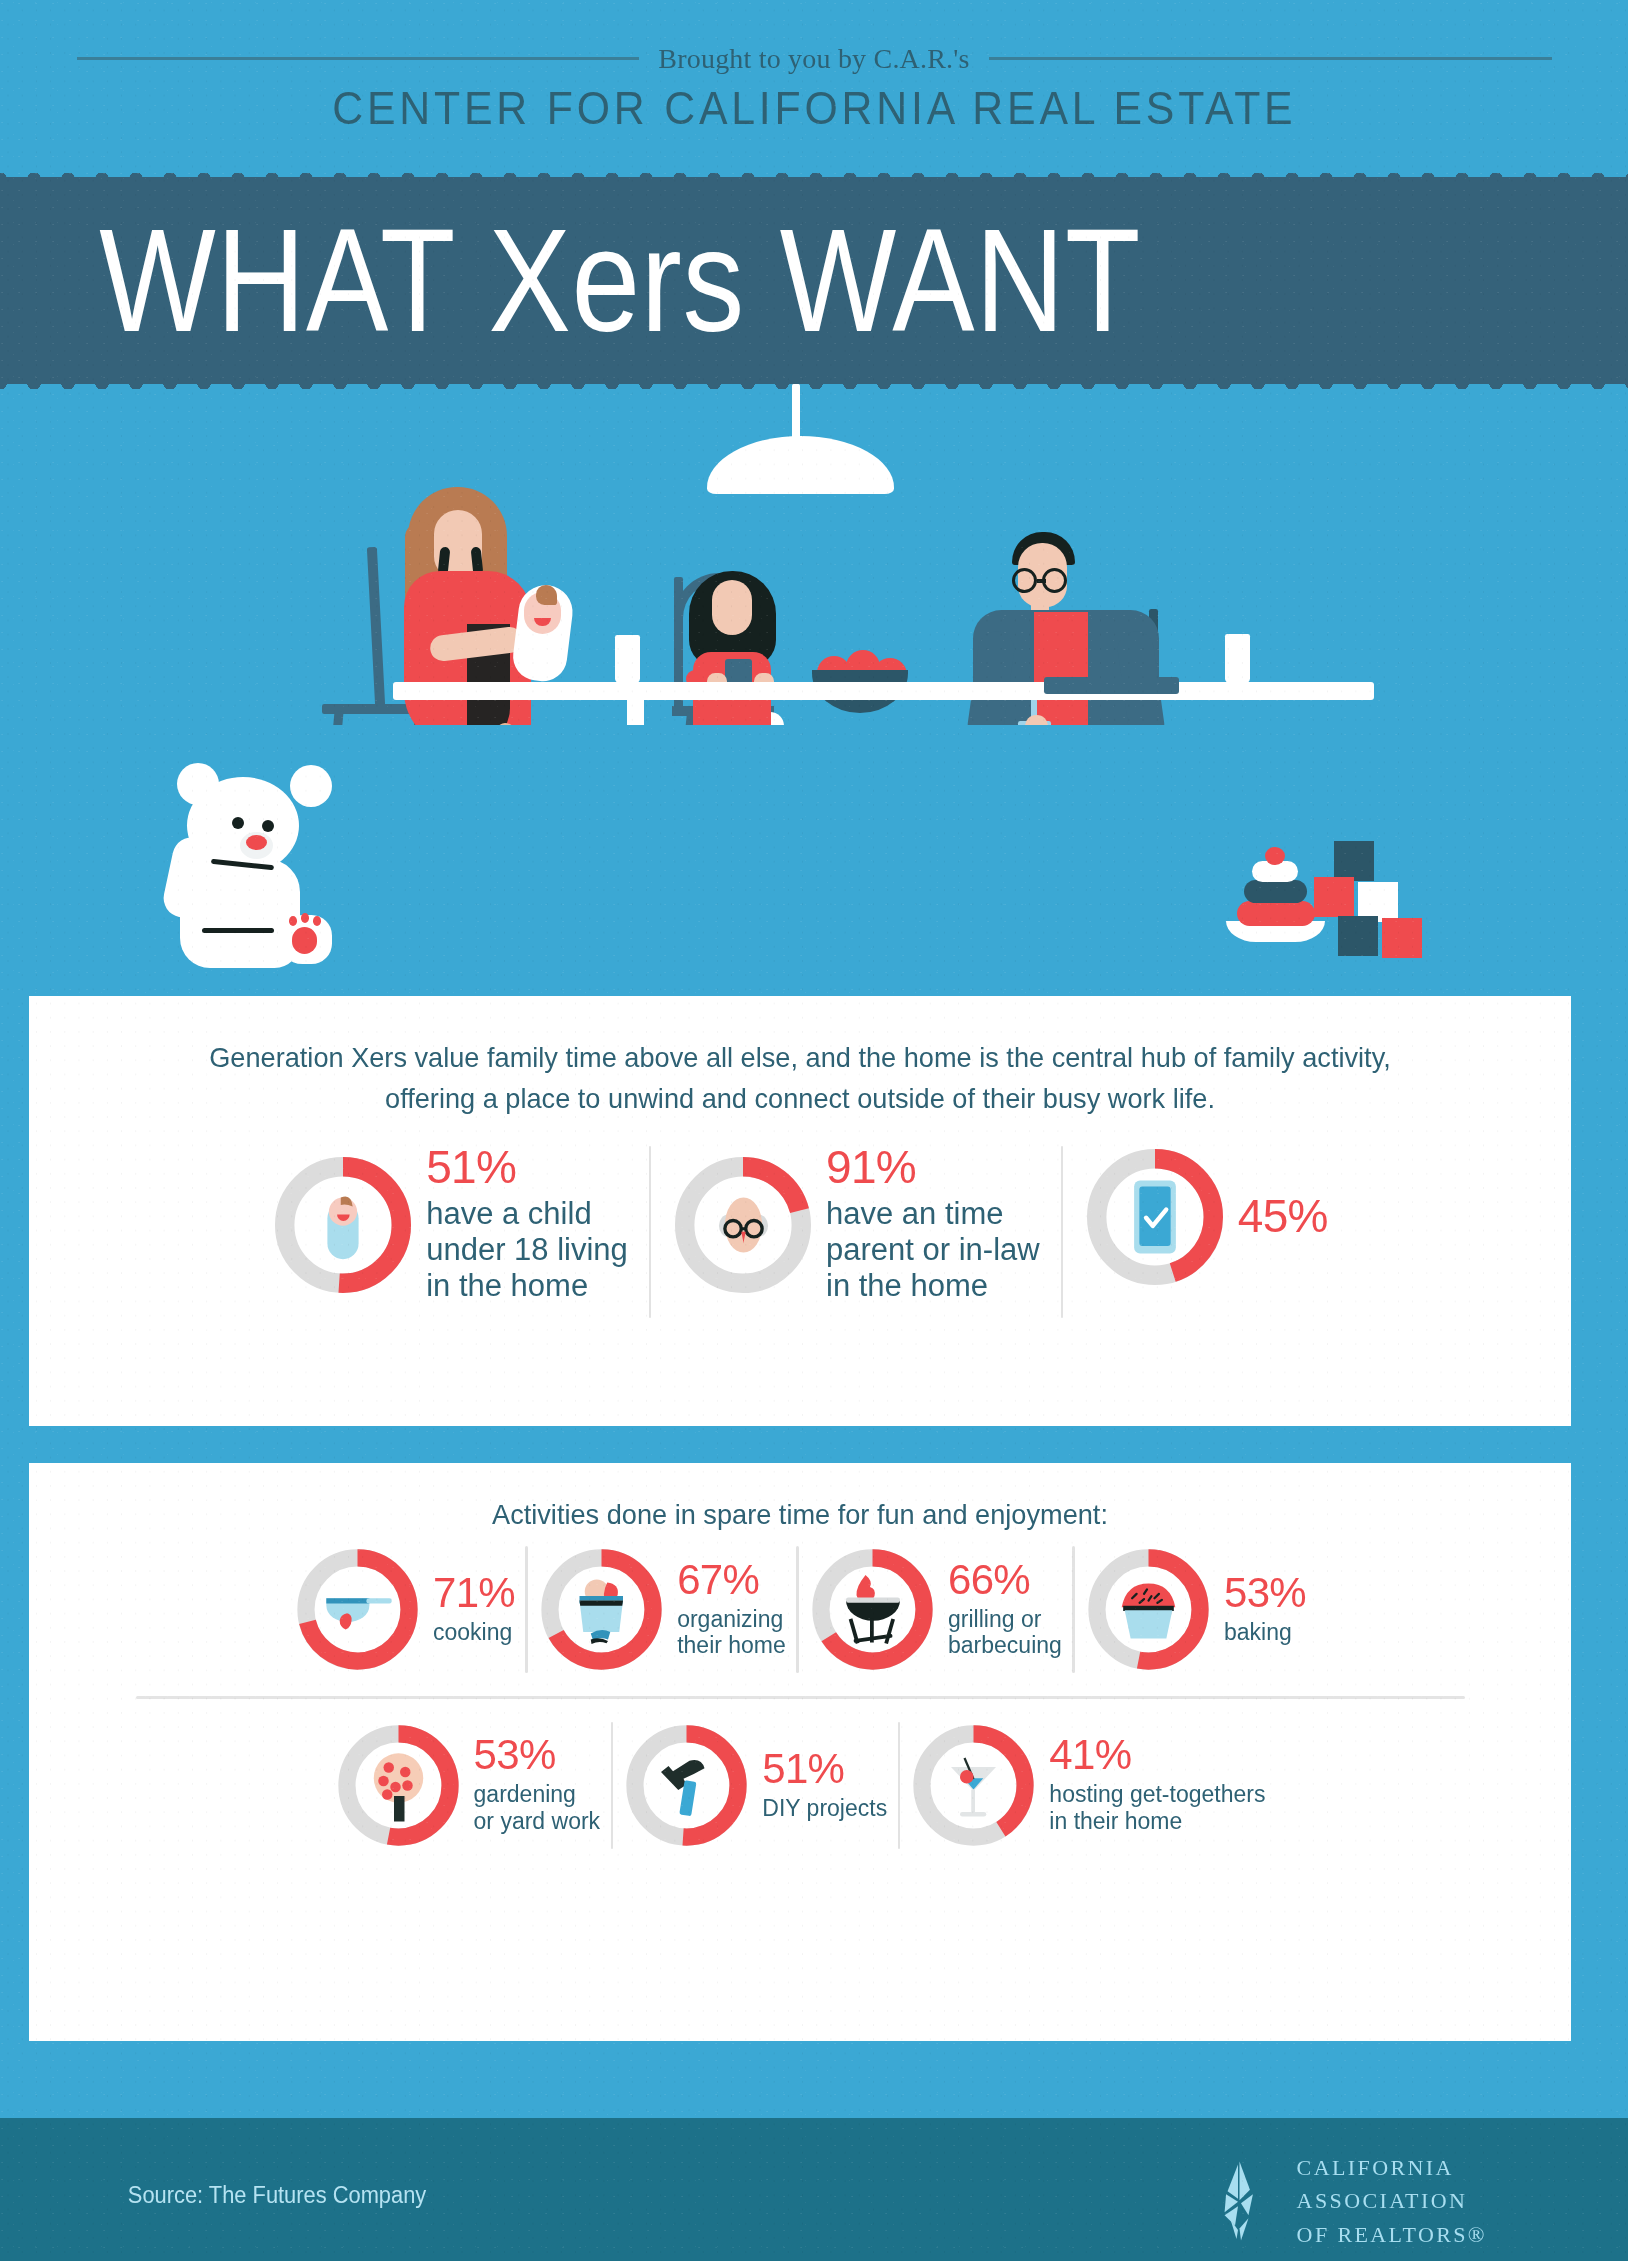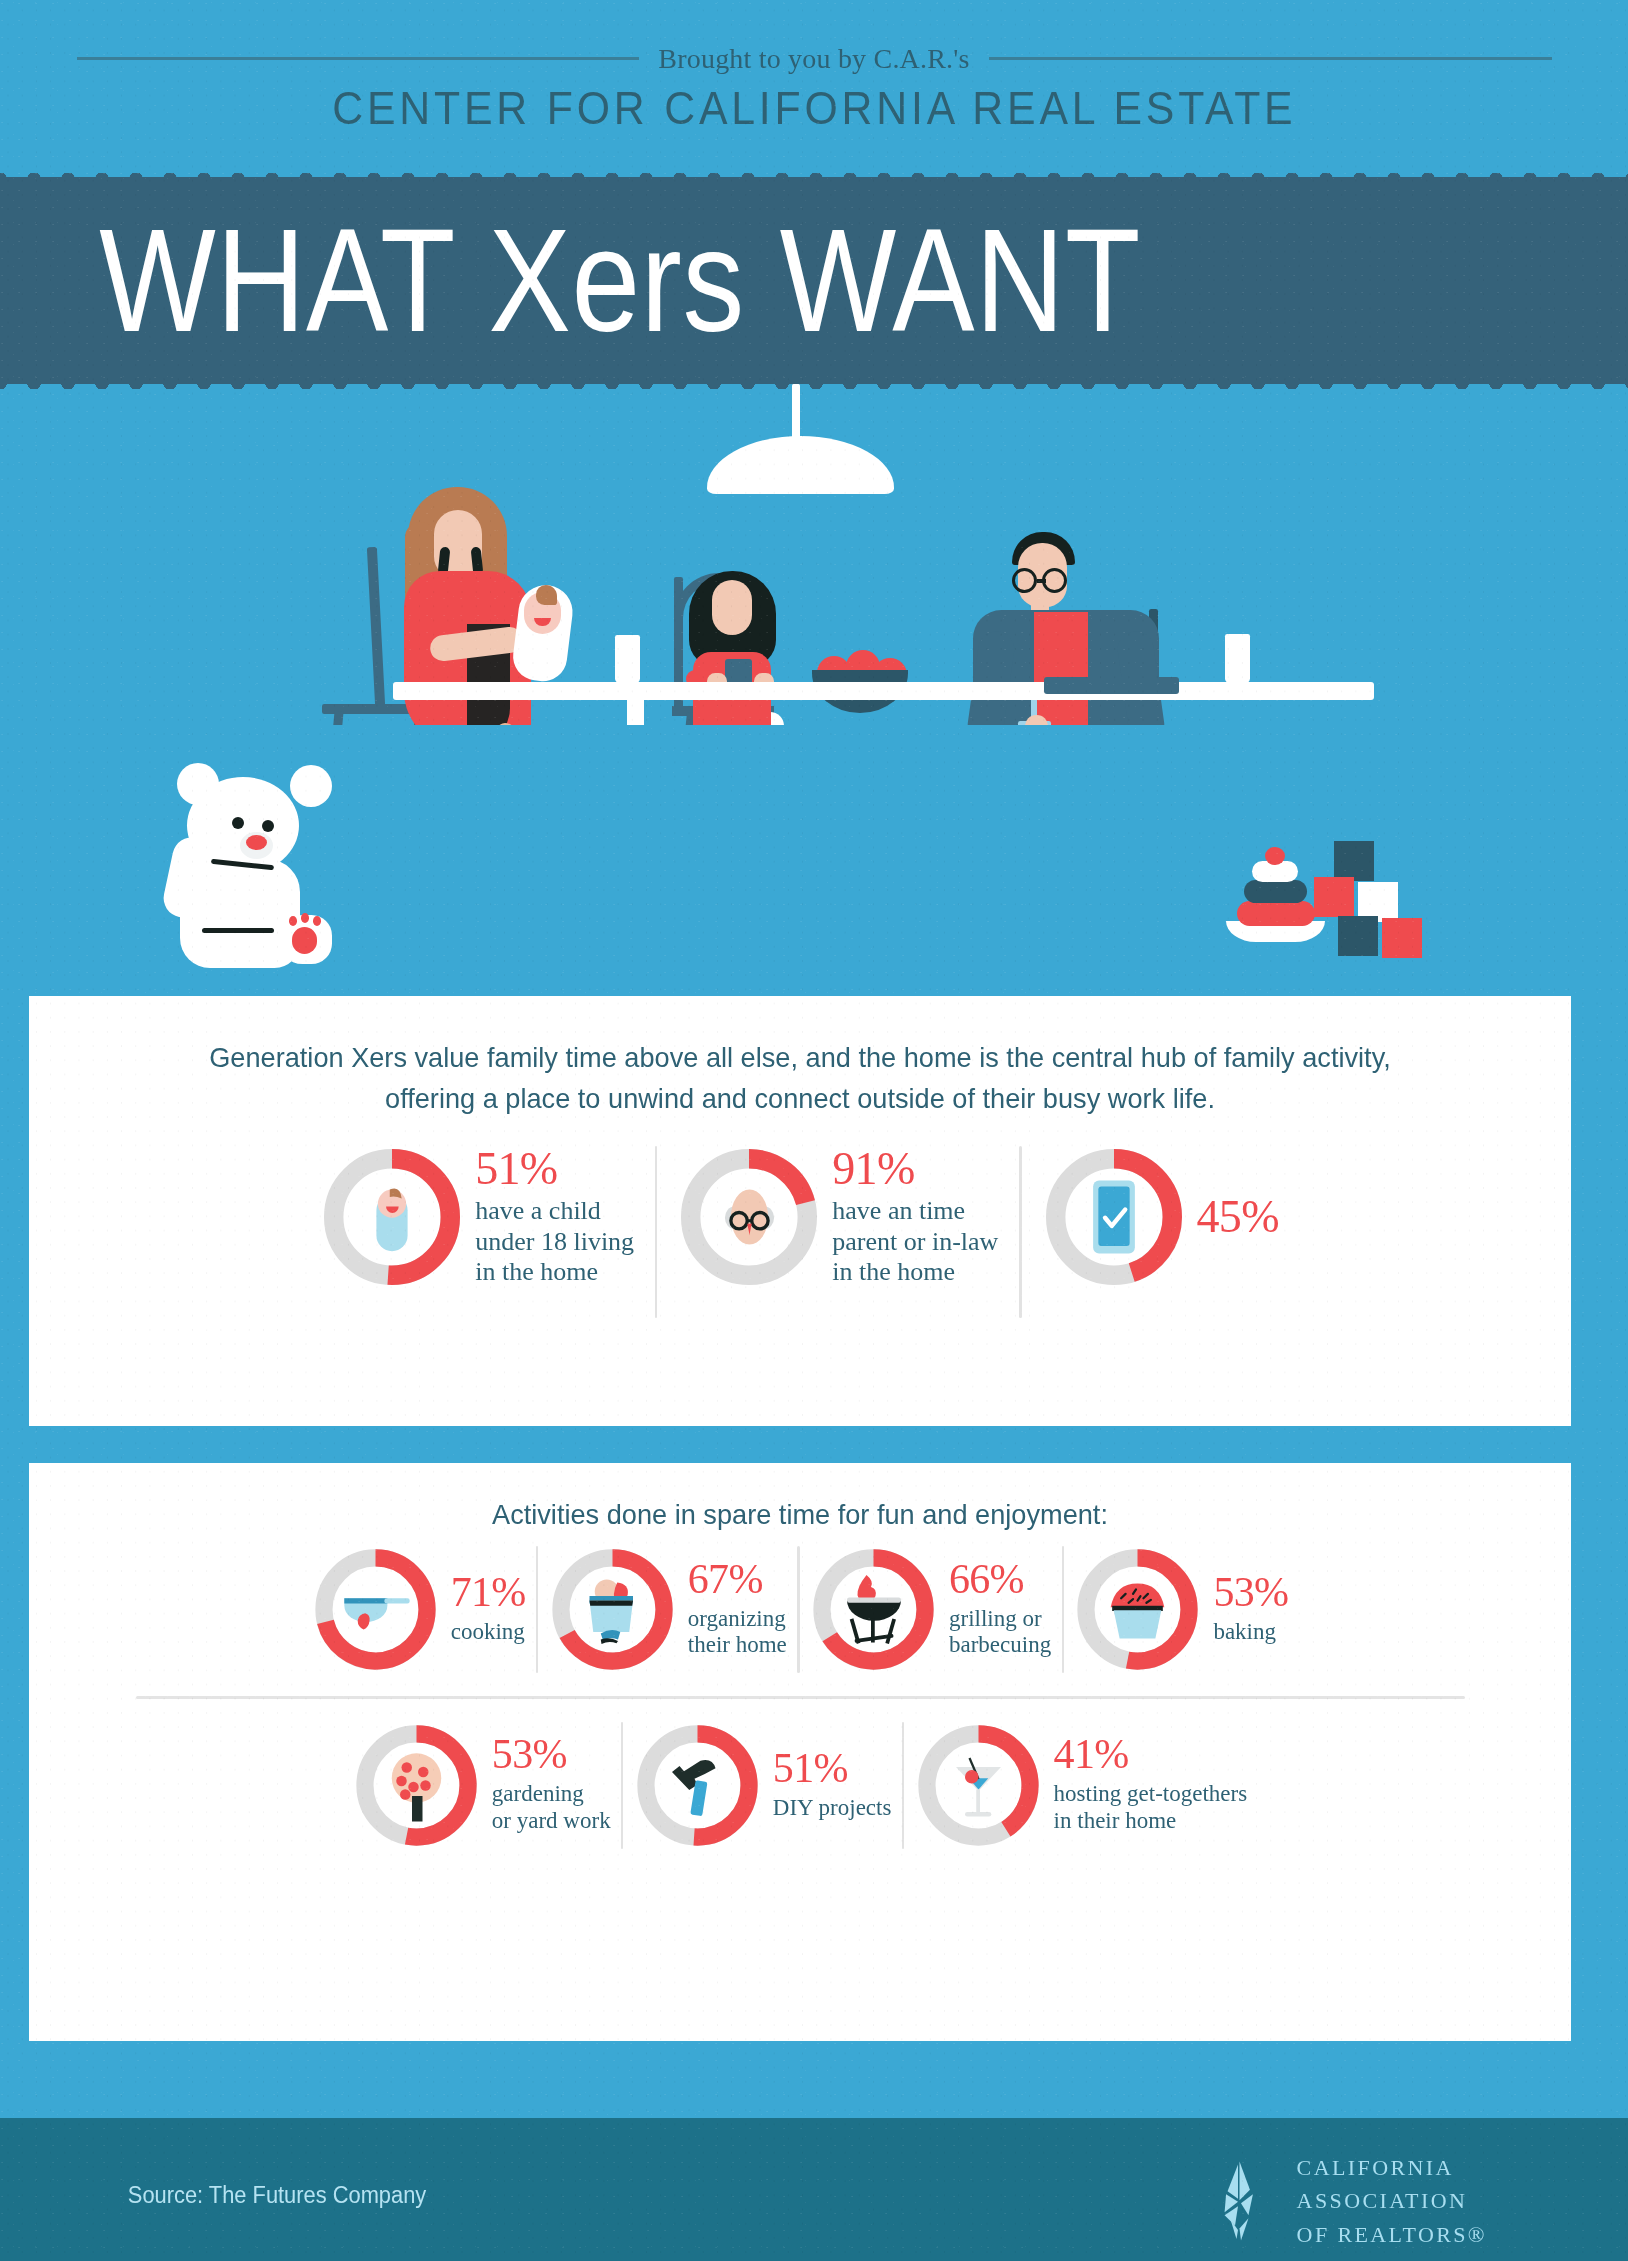--- a/index.html
+++ b/index.html
@@ -245,21 +245,20 @@
     font-size: 28px;
     padding-top: 36px;
     transform: scaleX(.97);
   }
 
   
   .stat-row {
     display: flex;
     justify-content: center;
     align-items: flex-start;
-    font-family: Liberation Serif, serif;
   }
   .row-top    { margin-top: 27px; }
   .row-act1   { margin-top: 15px; }
   .row-act2   { margin-top: 22.5px; }
 
   .stat {
     display: flex;
     align-items: center;
     position: relative;
   }
@@ -295,21 +294,21 @@
   .pct {
     color: #ef4b4e;
     font-size: 46px;
     line-height: .95;
     font-weight: 400;
     letter-spacing: -0.7px;
   }
   .pct-sm { font-size: 42px; }
   .lbl {
     color: #2e6174;
-    font-size: 26px;
+    font-size: 31px;
     line-height: 1.17;
     margin-top: 6px;
     white-space: pre-line;
   }
   .lbl-sm { font-size: 23px; }
 
   
   .footer {
     position: absolute;
     left: 0; top: 2118px;

